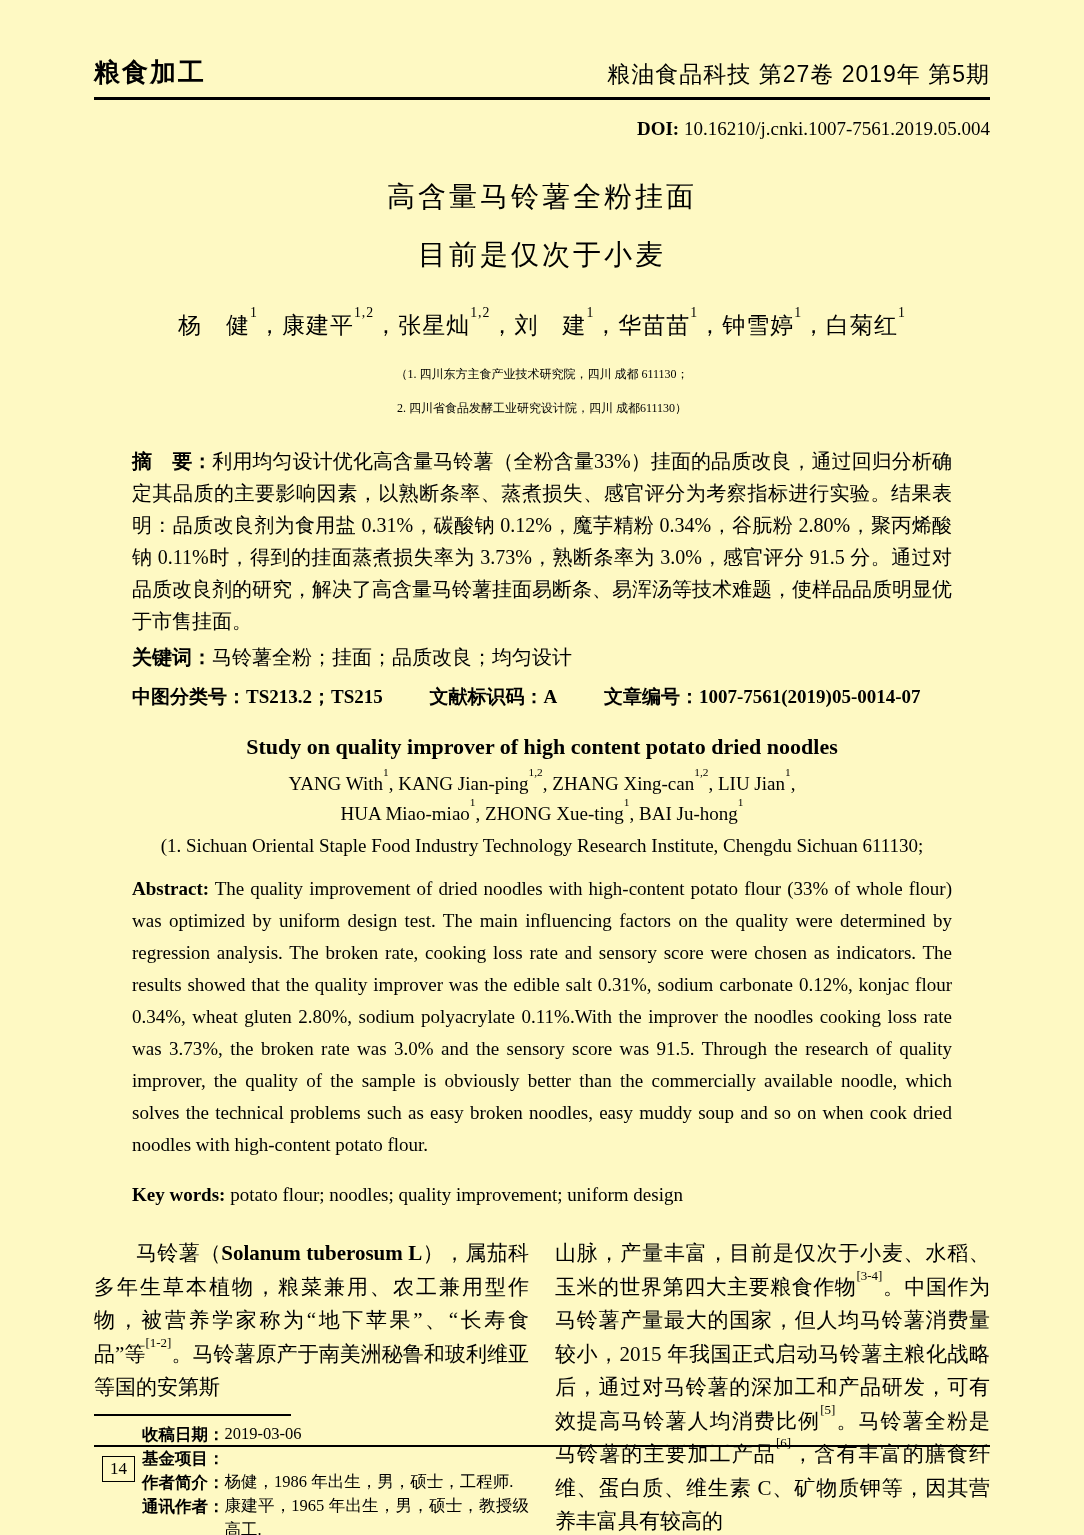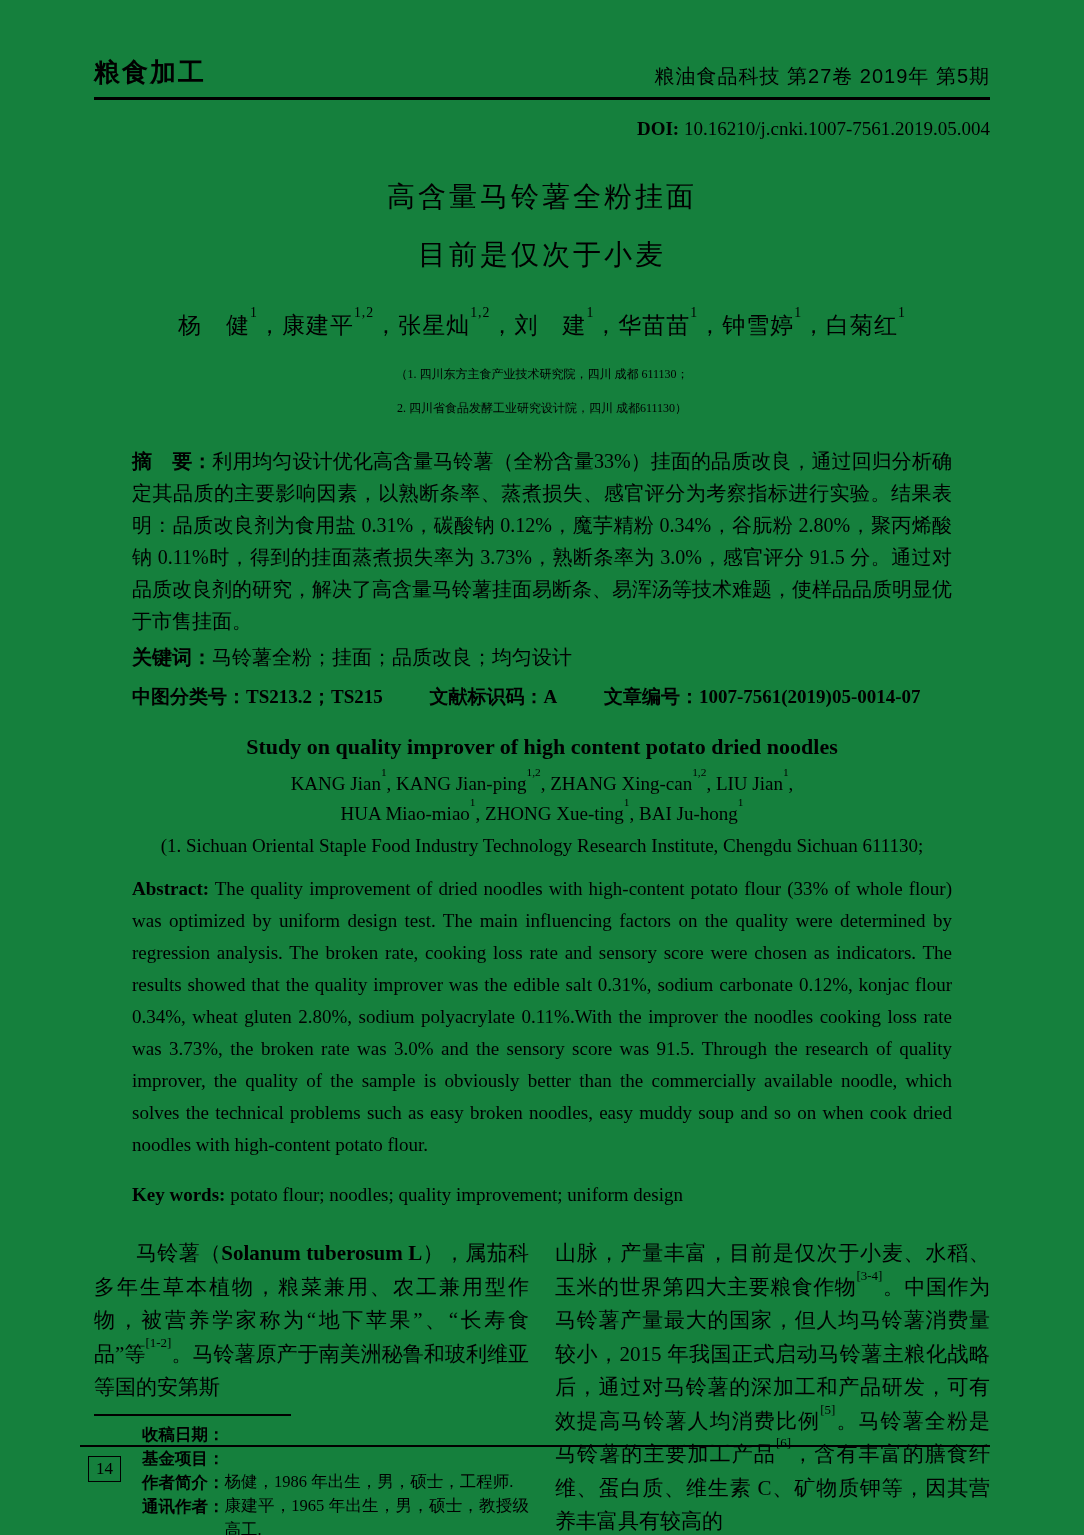--- a/index.html
+++ b/index.html
@@ -1,20 +1,20 @@
 <!DOCTYPE html>
 <html><head>
 <meta charset="utf-8">
 <style>
   html, body { margin: 0; padding: 0; background: #ffffff; }
   .page {
     position: relative;
     width: 1084px;
     height: 1535px;
-    background: #15803d;
+    background: #fef9c3;
     color: #000000;
     font-family: "Liberation Serif", "DejaVu Serif", serif;
     box-sizing: border-box;
     padding: 55px 94px 0 94px;
     overflow: hidden;
   }
   
   .header {
     display: flex;
     justify-content: space-between;
@@ -23,21 +23,21 @@
     padding-bottom: 7px;
   }
   .header-left {
     font-family: "Liberation Sans", "DejaVu Sans", sans-serif;
     font-weight: bold;
     font-size: 26px;
     letter-spacing: 2px;
   }
   .header-right {
     font-family: "Liberation Sans", "DejaVu Sans", sans-serif;
-    font-size: 20px;
+    font-size: 23px;
     letter-spacing: 1px;
   }
   .doi-line { margin-top: 18px; font-size: 19px; text-align: right; }
   .doi-label { font-weight: bold; }
   
   .title-cn {
     margin: 28px 0 0 0;
     text-align: center;
     font-weight: normal;
     font-size: 28px;
@@ -132,21 +132,21 @@
     font-family: "Liberation Sans", "DejaVu Sans", sans-serif;
     font-weight: bold;
     white-space: nowrap;
     flex-shrink: 0;
     padding-left: 48px;
   }
   .fn-text { flex: 1; text-align: justify; }
   
   .footer {
     position: absolute;
-    left: 80px;
+    left: 94px;
     right: 94px;
     top: 1445px;
   }
   .footer-rule { border-top: 2.5px solid #000; }
   .page-num-box {
     display: inline-block;
     margin-top: 9px;
     margin-left: 8px;
     border: 1.5px solid #000;
     padding: 0 7px;
@@ -193,21 +193,21 @@
     <p class="clc-line" style="margin:9px 0 0 0;">
       <span class="label-hei">中图分类号：</span><span class="val">TS213.2；TS215</span>
       <span class="label-hei clc-gap">文献标识码：</span><span class="val">A</span>
       <span class="label-hei clc-gap">文章编号：</span><span class="val">1007-7561(2019)05-0014-07</span>
     </p>
   </div>
 
   <h2 class="title-en">Study on quality improver of high content potato dried noodles</h2>
 
   <div class="authors-en">
-    <div><span>KANG Jian</span><sup>1</sup><span>, </span><span>KANG Jian-ping</span><sup>1,2</sup><span>, </span><span>ZHANG Xing-can</span><sup>1,2</sup><span>, </span><span>LIU Jian</span><sup>1</sup><span>,</span></div>
+    <div><span>YANG With</span><sup>1</sup><span>, </span><span>KANG Jian-ping</span><sup>1,2</sup><span>, </span><span>ZHANG Xing-can</span><sup>1,2</sup><span>, </span><span>LIU Jian</span><sup>1</sup><span>,</span></div>
     <div><span>HUA Miao-miao</span><sup>1</sup><span>, </span><span>ZHONG Xue-ting</span><sup>1</sup><span>, </span><span>BAI Ju-hong</span><sup>1</sup><span></span></div>
   </div>
 
   <div class="affils-en">
     <div>(1. Sichuan Oriental Staple Food Industry Technology Research Institute, Chengdu Sichuan 611130;</div>
   </div>
 
   <div class="en-abs-block">
     <p class="en-abs-par" style="margin:0;">
       <span class="bold">Abstract:</span><span> The quality improvement of dried noodles with high-content potato flour (33% of whole flour) was optimized by uniform design test. The main influencing factors on the quality were determined by regression analysis. The broken rate, cooking loss rate and sensory score were chosen as indicators. The results showed that the quality improver was the edible salt 0.31%, sodium carbonate 0.12%, konjac flour 0.34%, wheat gluten 2.80%, sodium polyacrylate 0.11%.With the improver the noodles cooking loss rate was 3.73%, the broken rate was 3.0% and the sensory score was 91.5. Through the research of quality improver, the quality of the sample is obviously better than the commercially available noodle, which solves the technical problems such as easy broken noodles, easy muddy soup and so on when cook dried noodles with high-content potato flour.</span>
@@ -219,20 +219,21 @@
 
   <div class="columns">
     <div class="col">
       <p class="body-par indent">
         <span>马铃薯（</span><span class="latin-bold">Solanum tuberosum L</span><span>），属茄科多年生草本植物，粮菜兼用、农工兼用型作物，被营养学家称为“地下苹果”、“长寿食品”等</span><sup class="ref">[1-2]</sup><span>。马铃薯原产于南美洲秘鲁和玻利维亚等国的安第斯</span>
       </p>
       <div class="fn-divider"></div>
       <div class="footnotes">
         <div class="fn-row">
           <span class="fn-label">收稿日期：</span>
+          <span class="fn-text">2019-03-06</span>
         </div>
         <div class="fn-row">
           <span class="fn-label">基金项目：</span>
         </div>
         <div class="fn-row">
           <span class="fn-label">作者简介：</span>
           <span class="fn-text">杨健，1986 年出生，男，硕士，工程师.</span>
         </div>
         <div class="fn-row">
           <span class="fn-label">通讯作者：</span>

